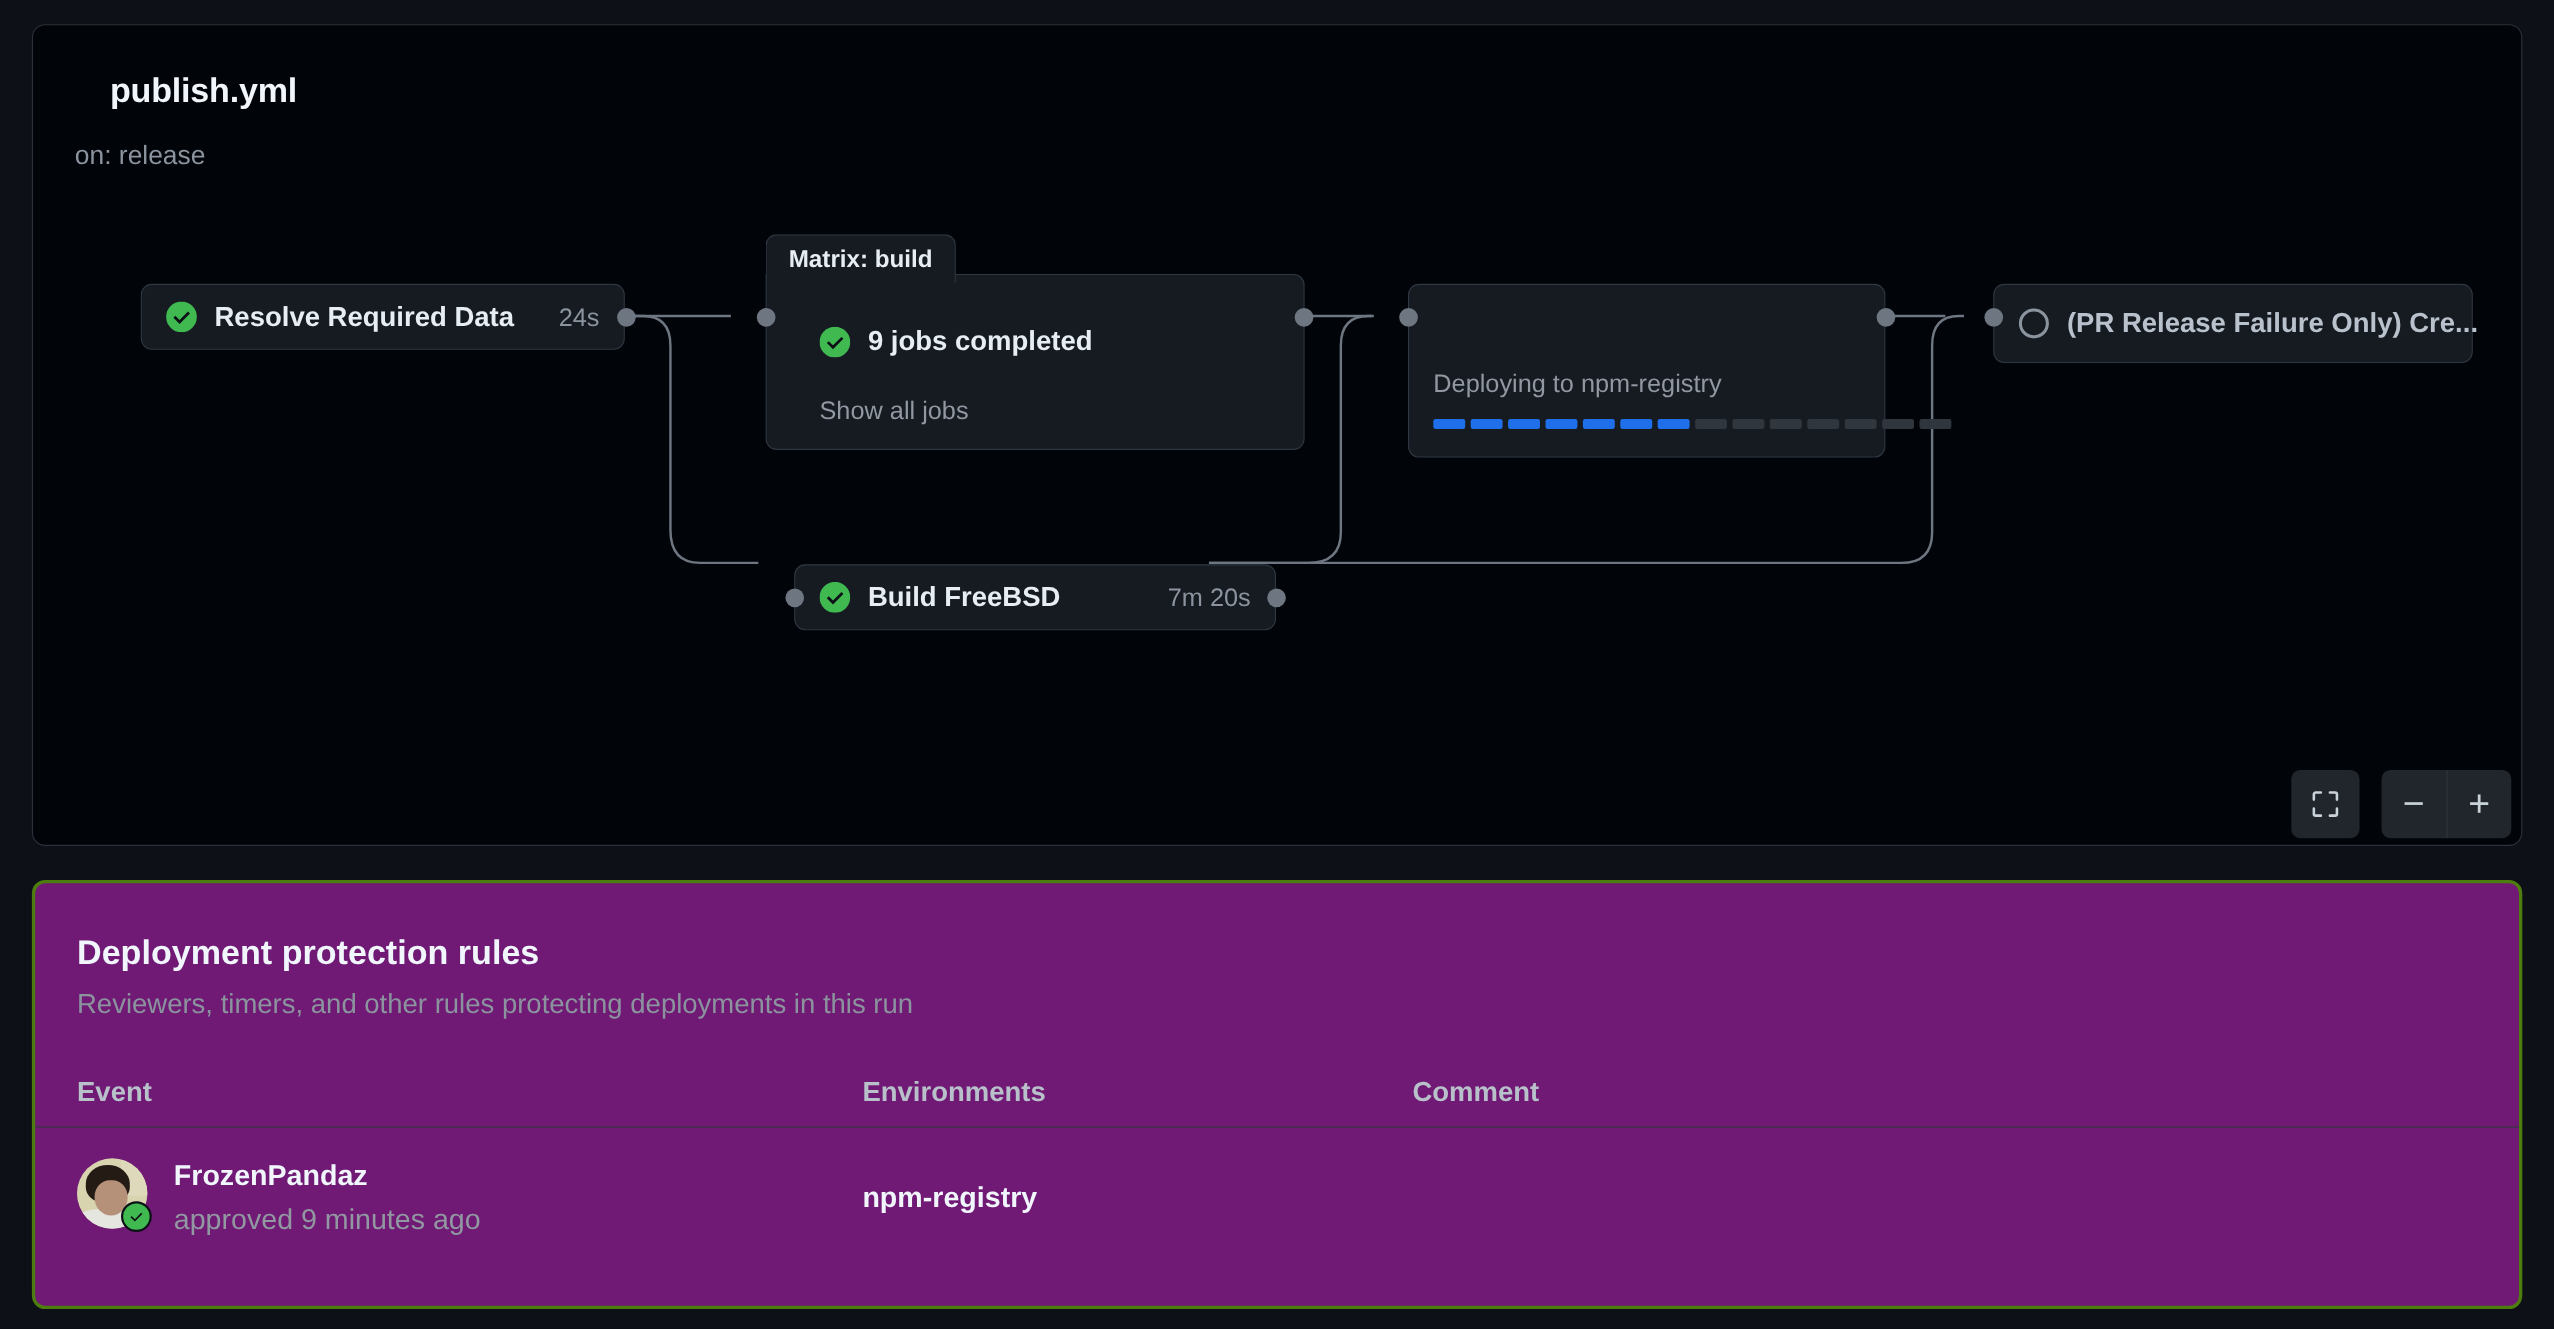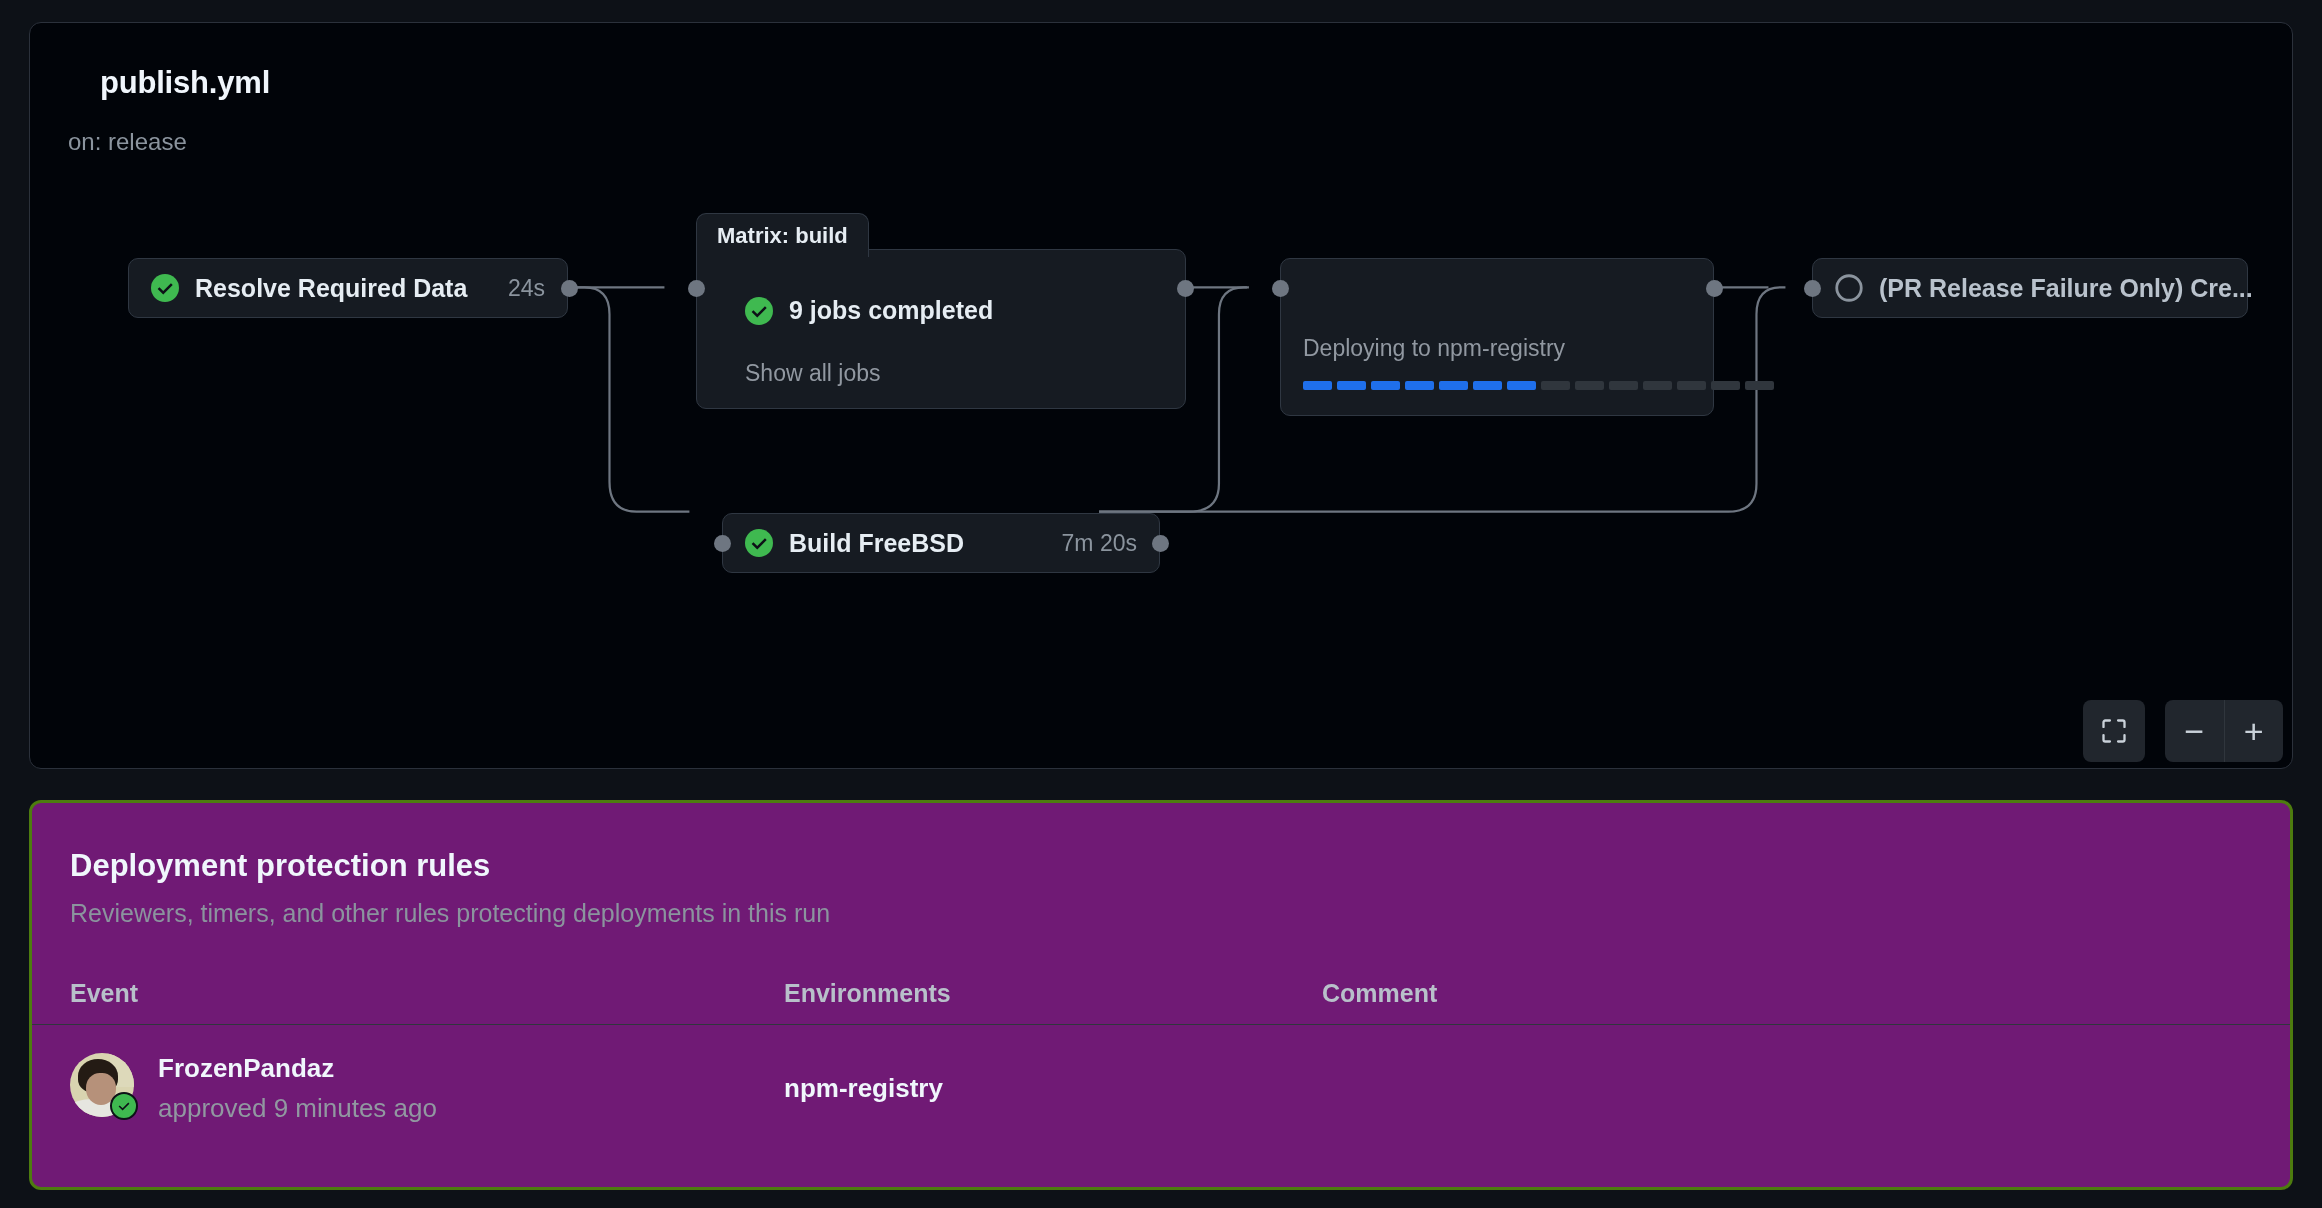--- a/index.html
+++ b/index.html
@@ -169,21 +169,21 @@
     width: 100%; height: 62px;
     border-bottom: 1px solid #30363d;
     font-weight: bold;
   }
   .thead span {
     position: absolute; top: 16px;
     font-size: 25px; color: #b8c0ca;
   }
   .th-event { left: 38px; }
   .th-env { left: 752px; }
-  .th-comment { left: 1290px; }
+  .th-comment { left: 1252px; }
 
   .trow { position: absolute; left: 0; top: 222px; width: 100%; height: 120px; }
   .avatar-wrap {
     position: absolute; left: 38px; top: 28px;
     width: 64px; height: 64px;
   }
   .avatar {
     width: 64px; height: 64px; border-radius: 50%;
     overflow: hidden; position: relative;
     background: #d9d4b0;
@@ -311,21 +311,21 @@
         <div class="seg"></div>
         <div class="seg"></div>
         <div class="seg"></div>
         <div class="seg"></div>
         <div class="seg"></div>
       </div>
   </div>
   <div class="port" style="left:1242px; top:257px;"></div>
   <div class="port" style="left:1676px; top:257px;"></div>
 
-  <div class="node" style="left:1782px; top:235px; width:436px; height:60px;">
+  <div class="node" style="left:1782px; top:235px; width:436px; height:72px;">
     <div class="node-row">
       <svg class="ic" width="28" height="28" viewBox="0 0 16 16">
         <circle cx="8" cy="8" r="7" fill="none" stroke="#8b949e" stroke-width="1.6"></circle>
       </svg>
       <span class="node-label muted">(PR Release Failure Only) Cre...</span>
     </div>
   </div>
   <div class="port" style="left:1774px; top:257px;"></div>
 
   <div class="ctrl-fit">

